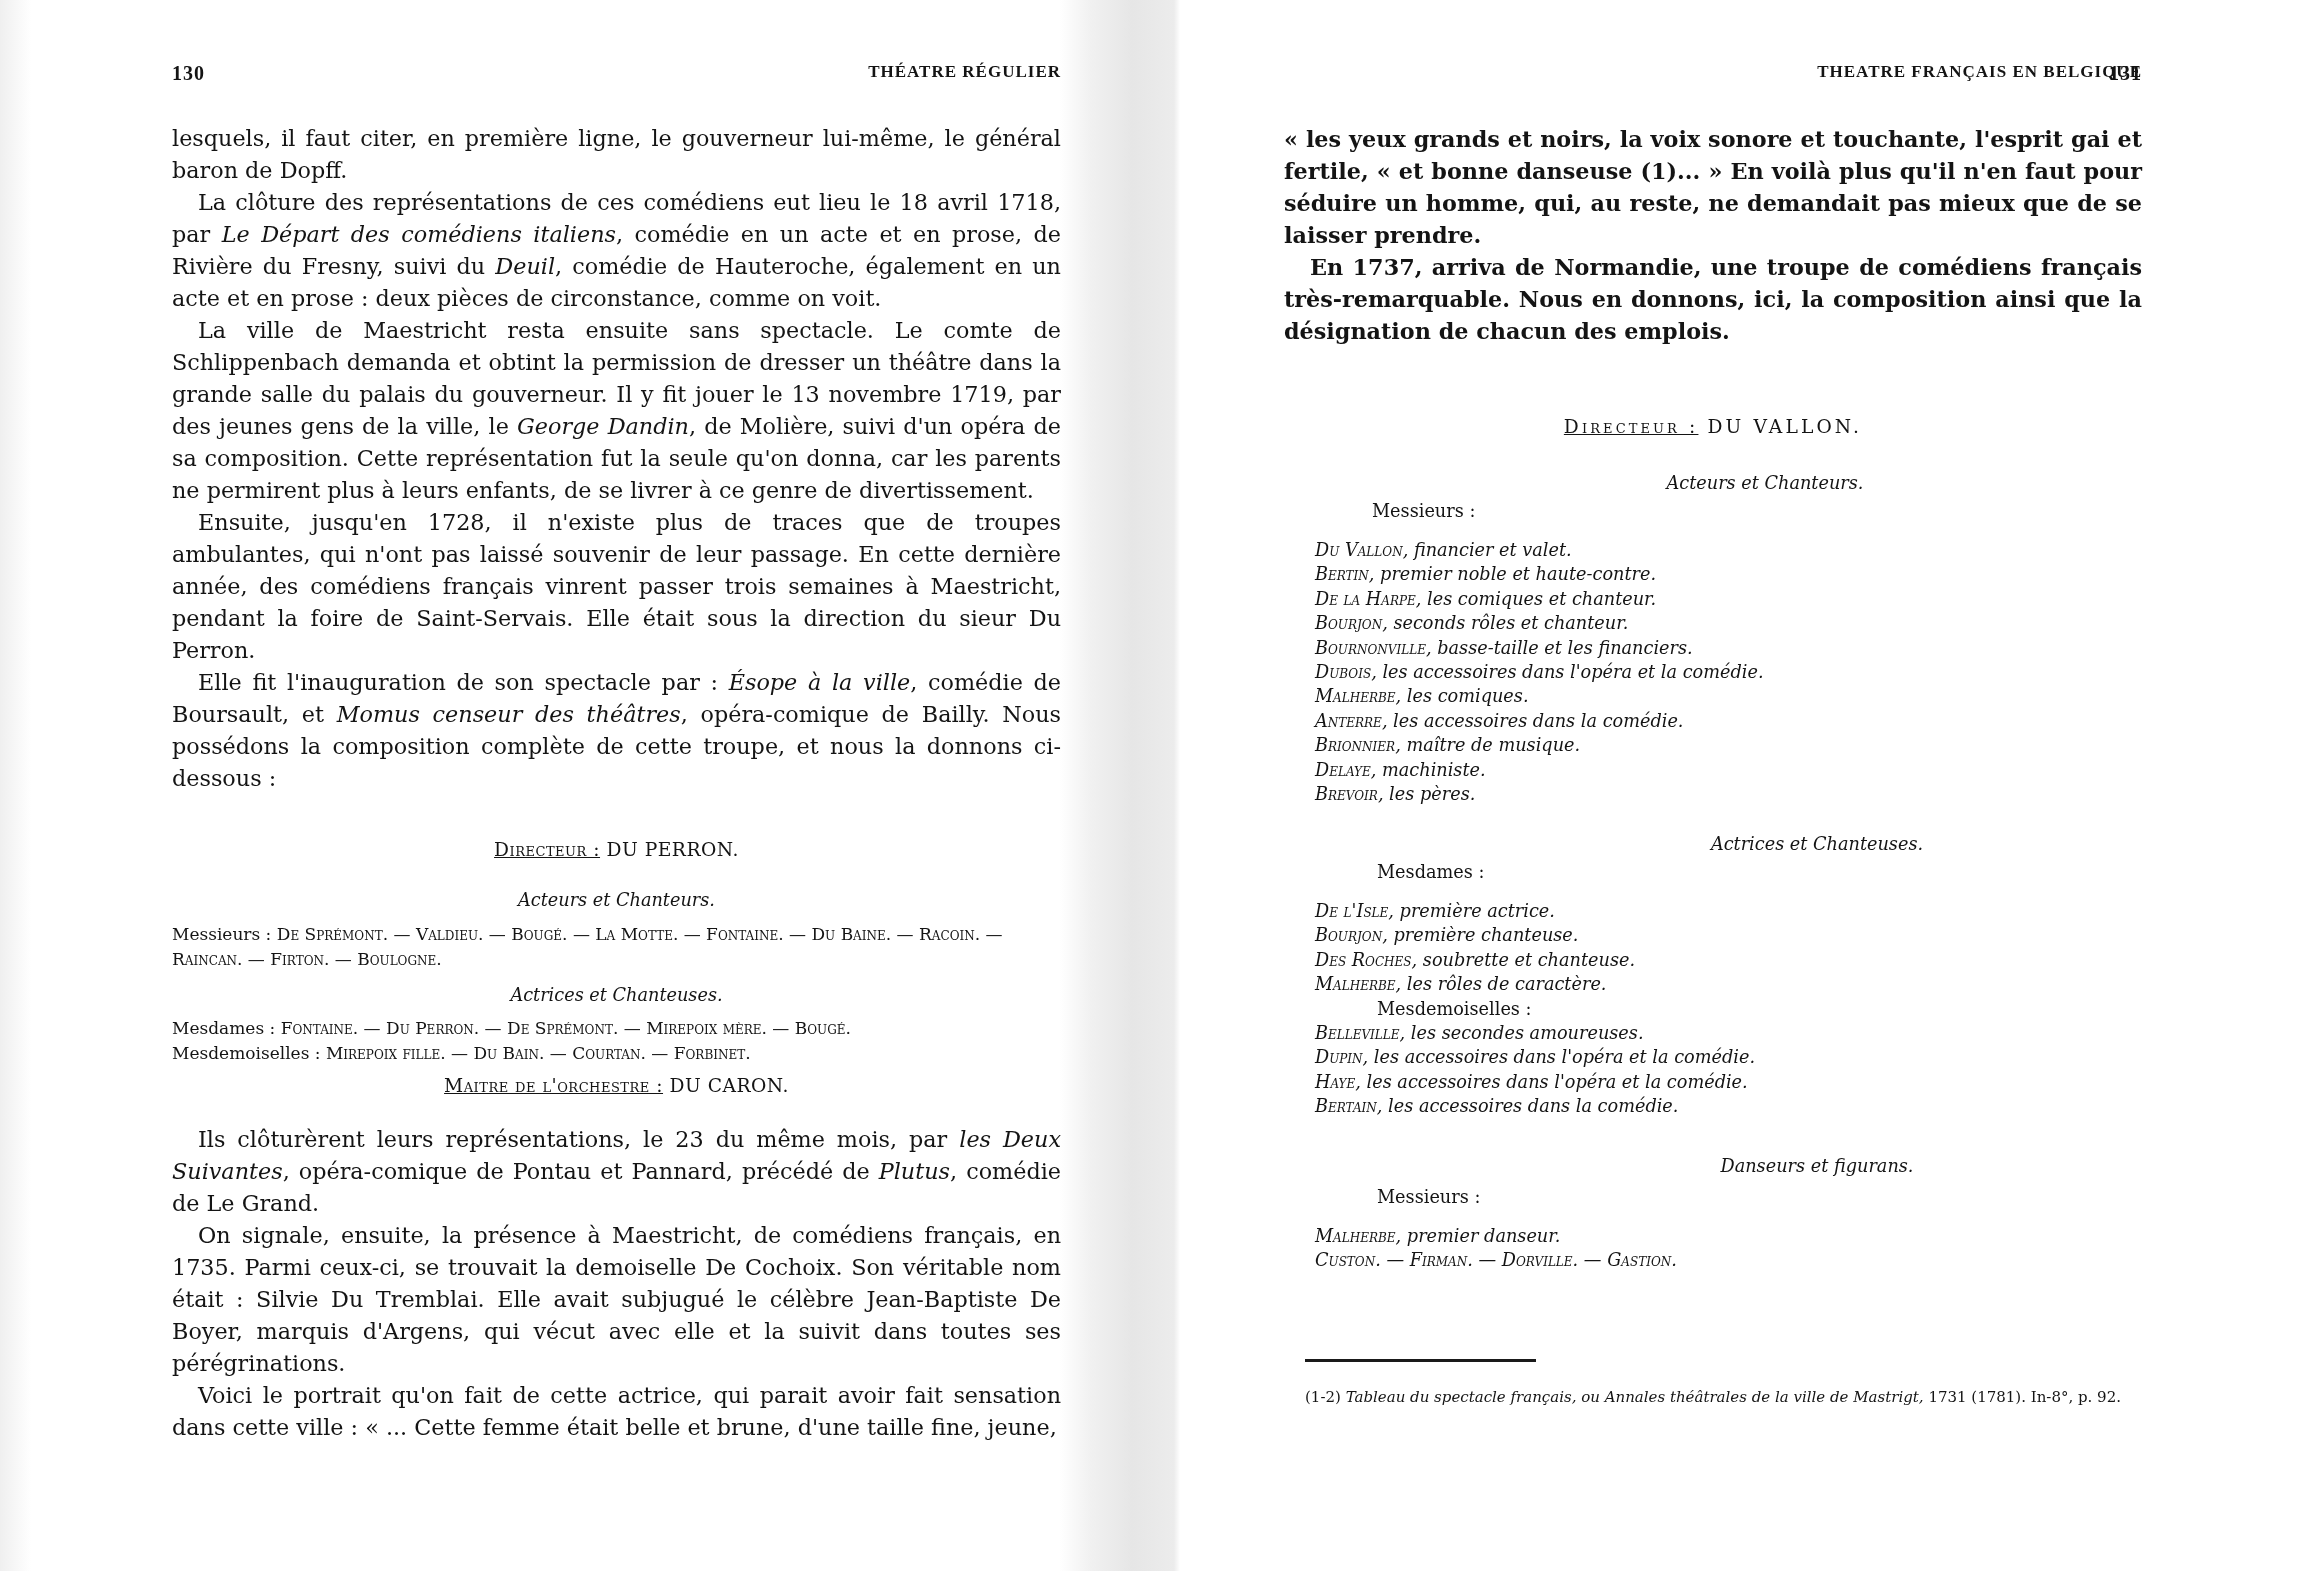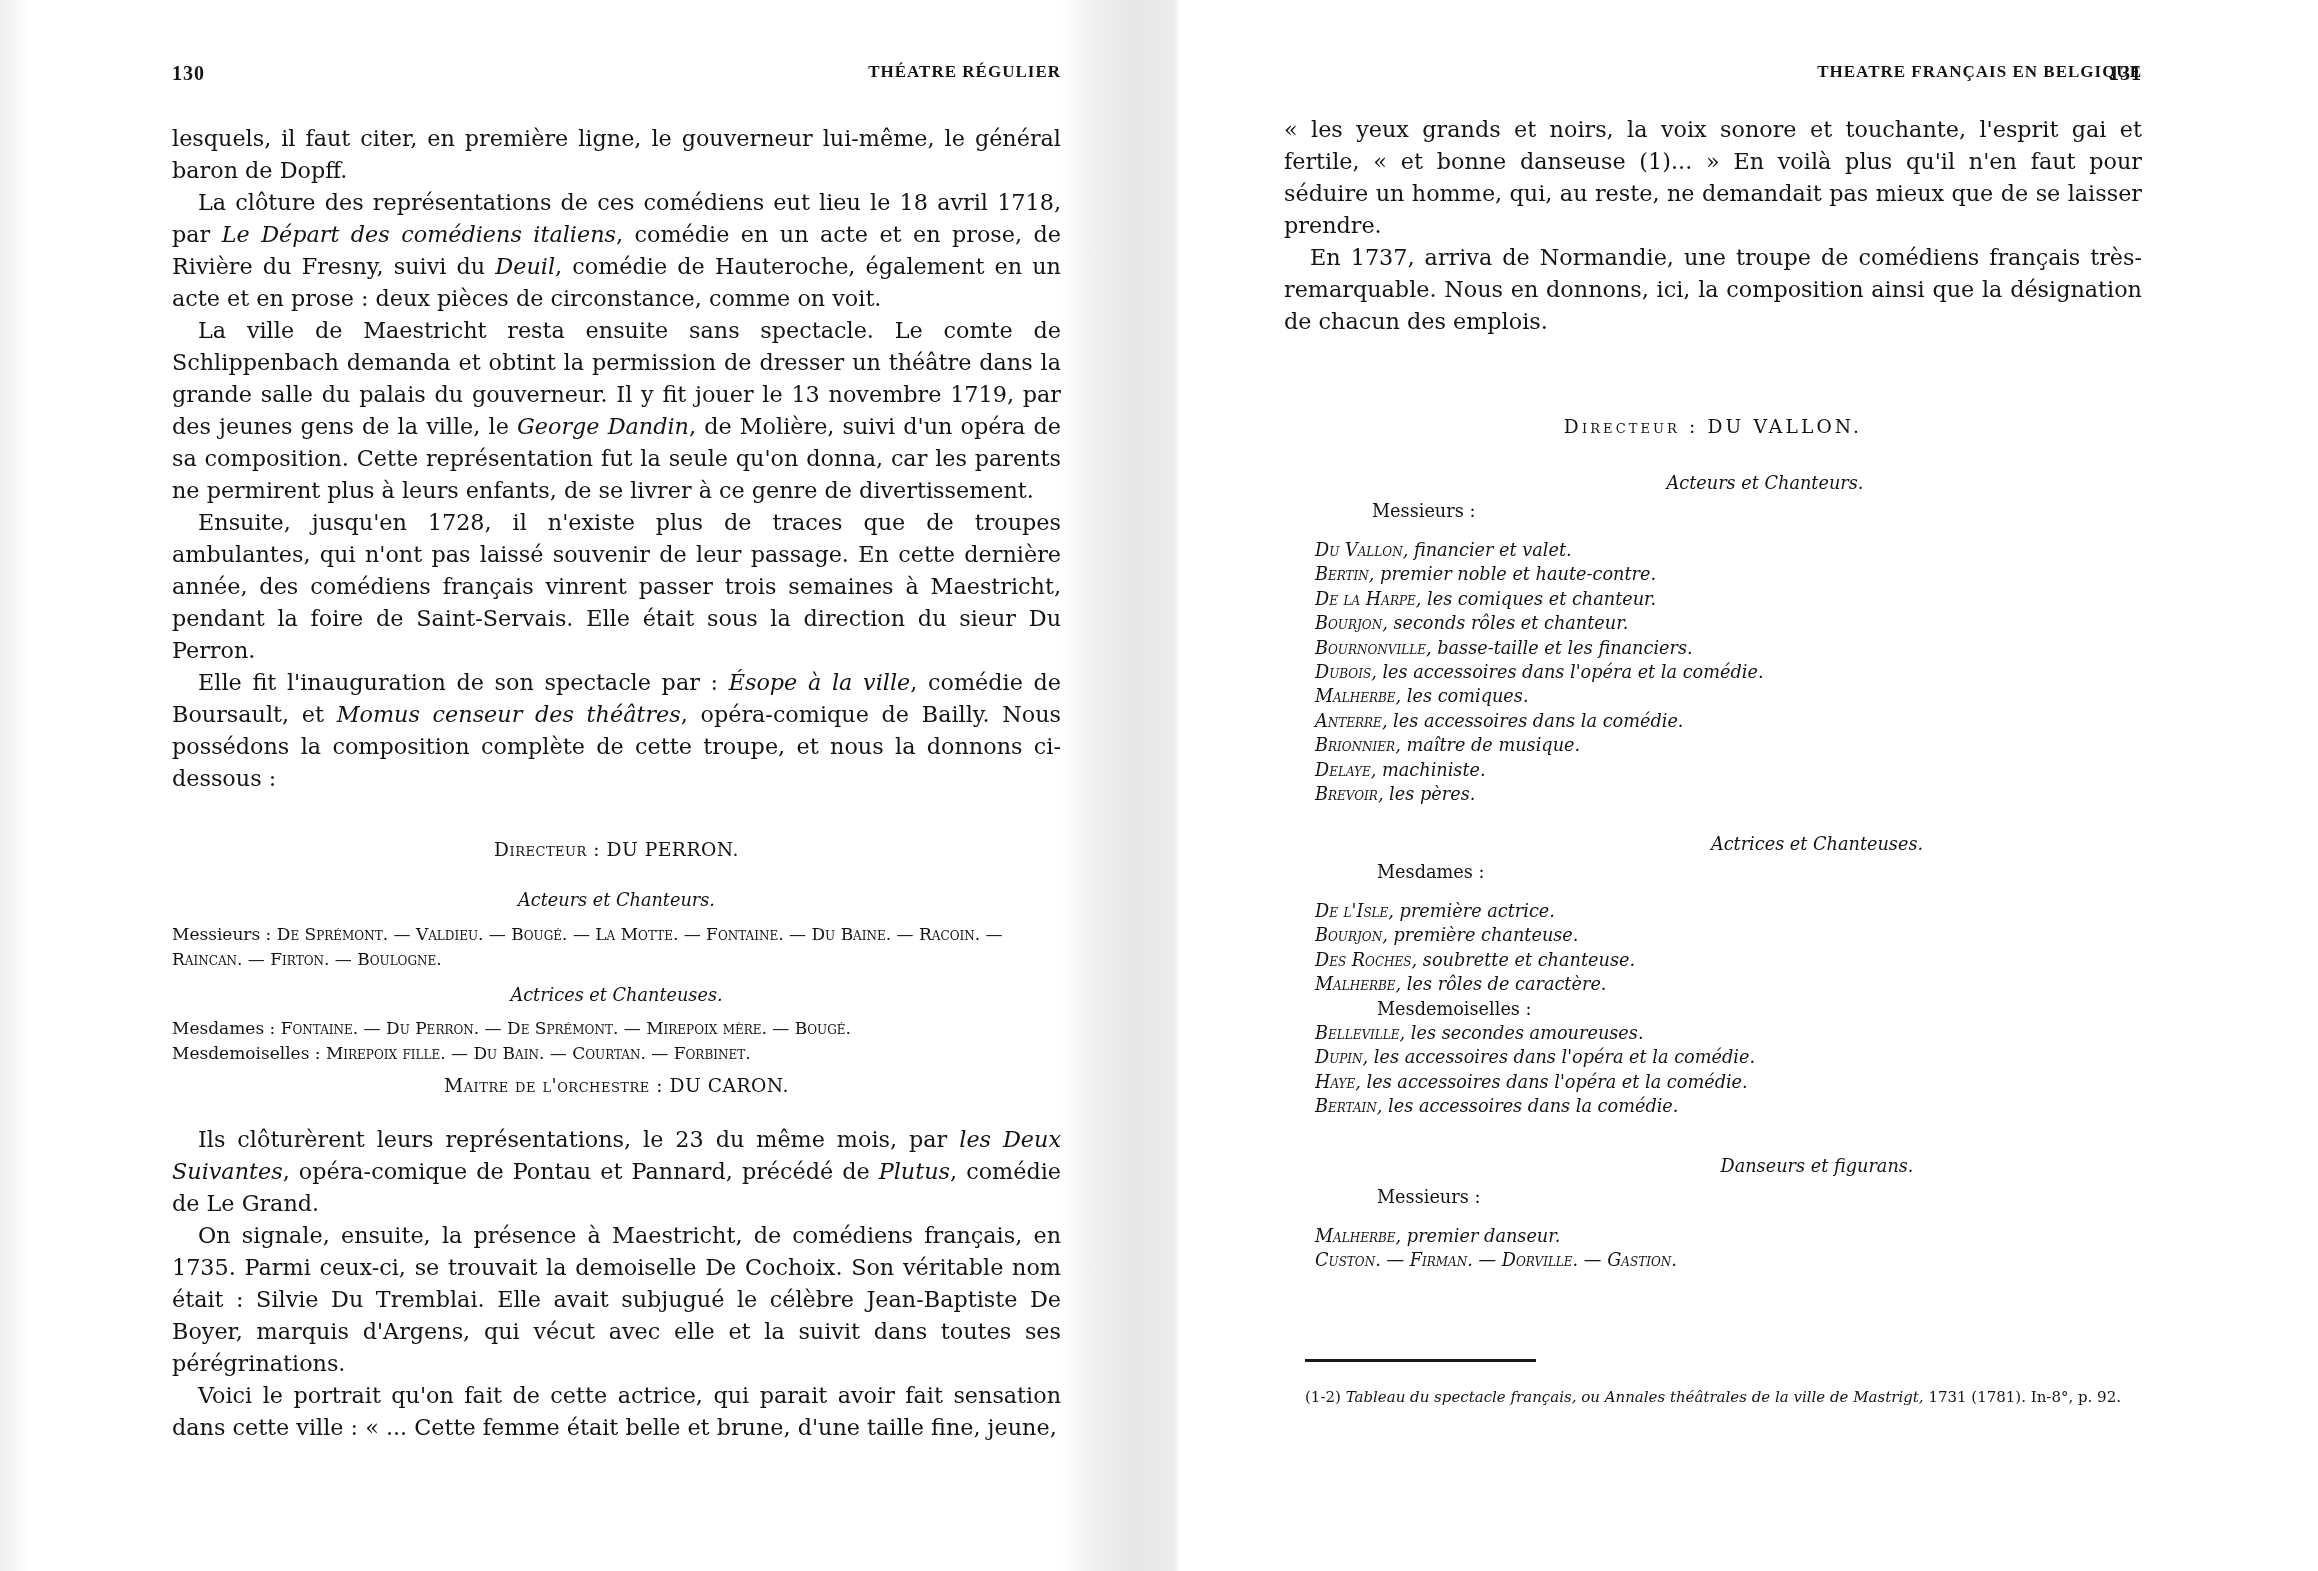--- a/index.html
+++ b/index.html
@@ -35,29 +35,29 @@
   .page-right .pnum { right: 0; }
   .page-left .title { left: 0; }
 
   .body-text {
     position: absolute; left: 0; right: 0;
     font-size: 22.3px; line-height: 32px;
     text-align: justify;
     margin-top: 8px;
   }
   .page-left .body-text { top: 114px; }
-  .page-right .body-text { top: 105px; }
+  .page-right .body-text { top: 115px; font-weight: bold; }
   .para { margin: 0; text-indent: 26px; }
   .para.noindent { text-indent: 0; }
   em, .it { font-style: italic; }
   .sc { font-variant: small-caps; }
 
   .center { text-align: center; text-indent: 0; }
   .directeur { font-size: 18.7px; letter-spacing: 0.5px; }
-  .directeur .label { font-variant: small-caps; }
+  .directeur .label { font-variant: small-caps; text-decoration: underline; }
   .sec-heading { font-style: italic; font-size: 17.7px; text-align: center; }
 
   .cast { font-size: 17px; line-height: 25px; text-align: left; text-indent: 0; }
   .cast .row { margin: 0; }
 
   .roster { position: absolute; font-size: 17.7px; line-height: 24.4px; }
   .roster .role-line { margin: 0; font-style: italic; }
   .roster .group-label { margin: 0; }
 
   .footnote-rule {

